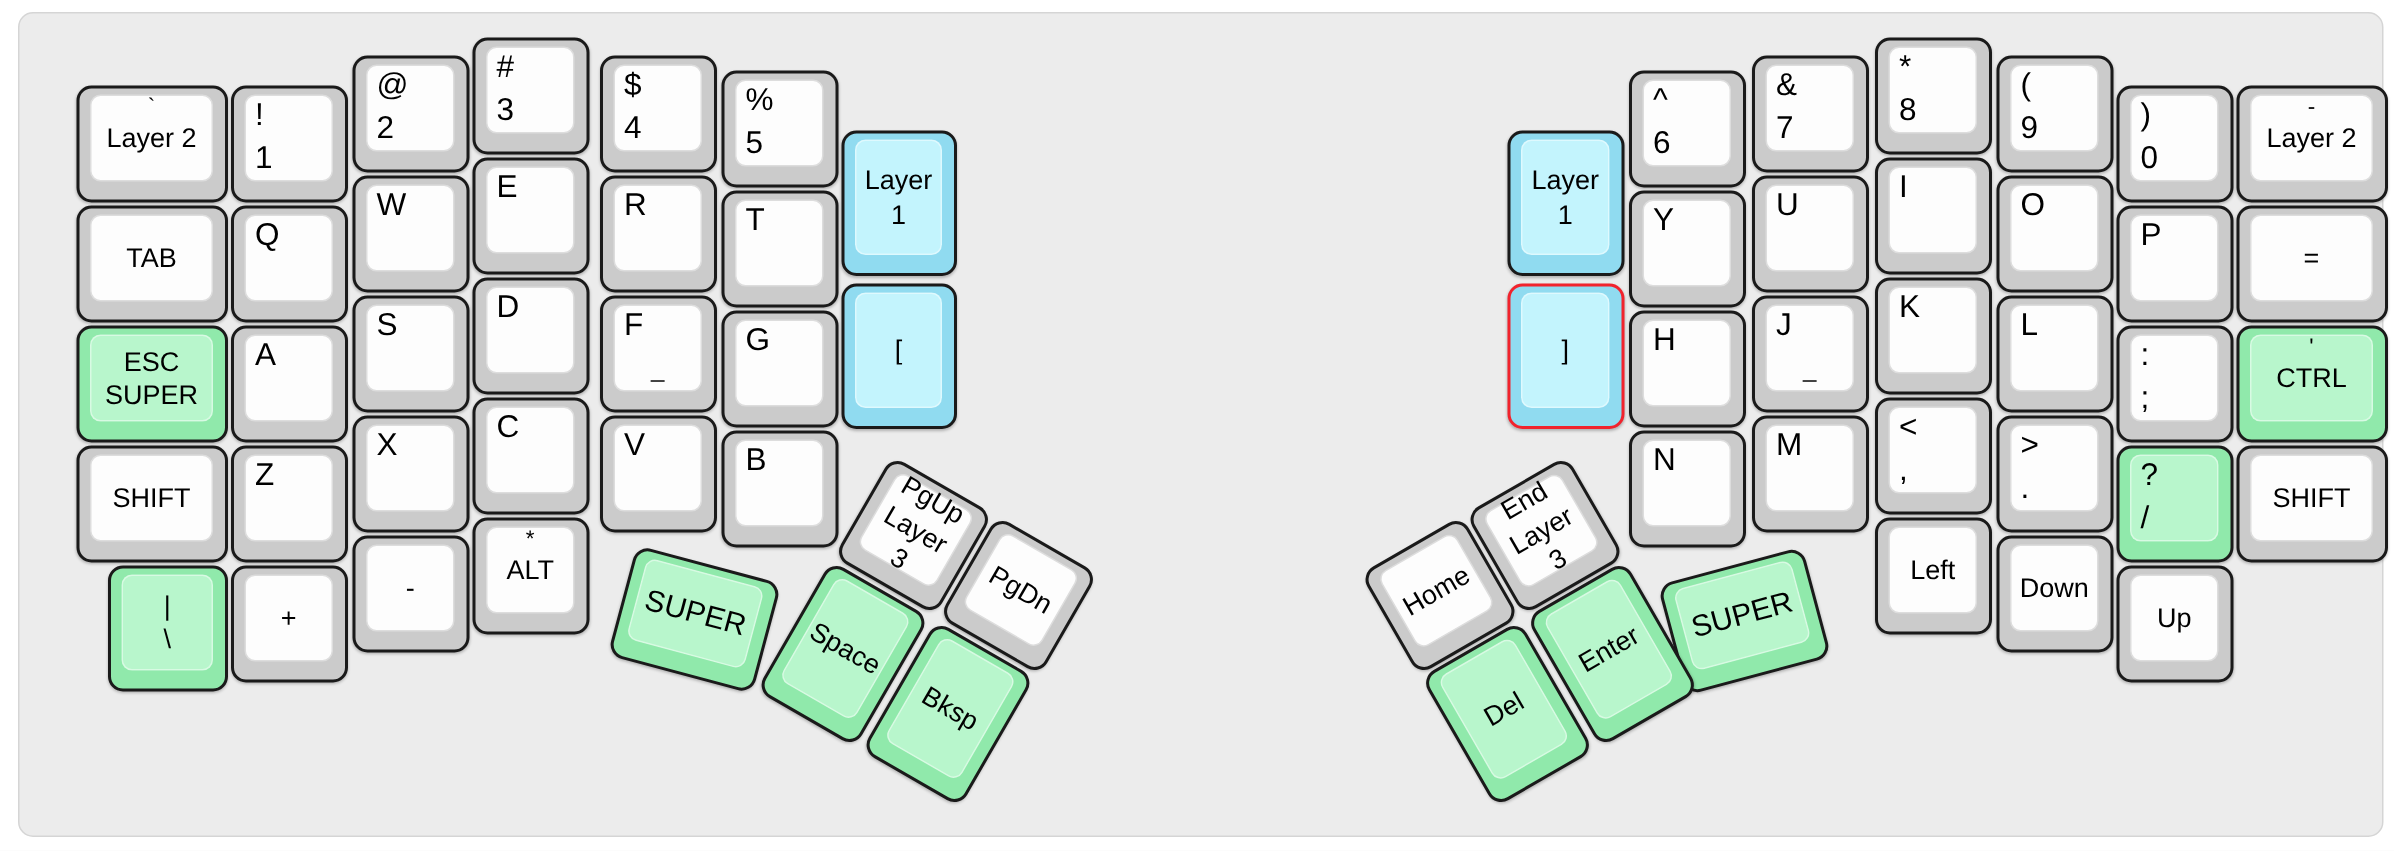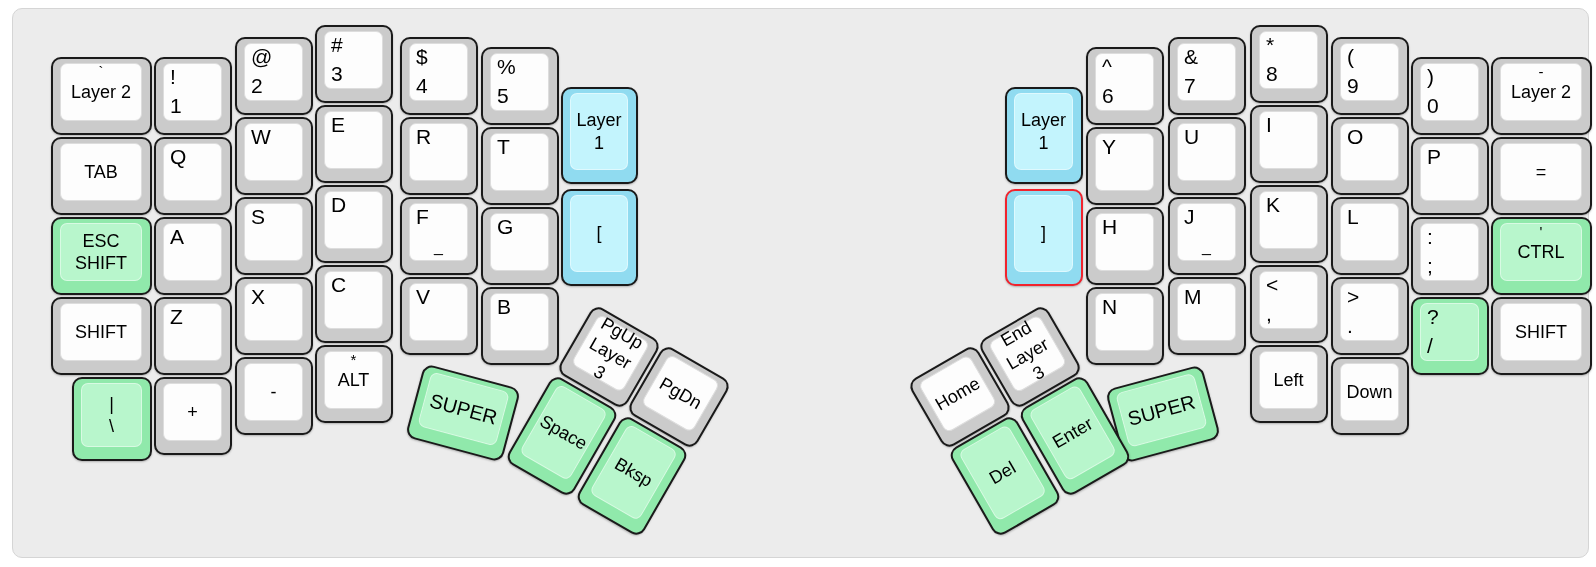--- a/index.html
+++ b/index.html
@@ -104,21 +104,21 @@
         </div>
       </div>
       <div class="key blue" style="left: 548px; top: 180px; width: 77px; height: 97px;">
         <div class="cap">
           <div class="lab lab-c">[</div>
         </div>
       </div>
       <div class="key green" style="left: 38px; top: 208px; width: 101px; height: 78px;">
         <div class="cap">
           <div class="lab lab-c">ESC
-SHIFT</div>
+SUPER</div>
         </div>
       </div>
       <div class="key gray" style="left: 141px; top: 208px; width: 78px; height: 78px;">
         <div class="cap">
           <div class="lab lab-tl">A</div>
         </div>
       </div>
       <div class="key gray" style="left: 222px; top: 188px; width: 78px; height: 78px;">
         <div class="cap">
           <div class="lab lab-tl">S</div>
@@ -361,20 +361,25 @@
         </div>
       </div>
       <div class="key gray" style="left: 1318px; top: 348px; width: 78px; height: 78px;">
         <div class="cap">
           <div class="lab lab-c">Down</div>
         </div>
       </div>
       <div class="key gray" style="left: 1237px; top: 336px; width: 78px; height: 78px;">
         <div class="cap">
           <div class="lab lab-c">Left</div>
+        </div>
+      </div>
+      <div class="key gray" style="left: 1398px; top: 368px; width: 78px; height: 78px;">
+        <div class="cap">
+          <div class="lab lab-c">Up</div>
         </div>
       </div>
       <div class="key green" style="left: 1100px; top: 367px; width: 100px; height: 76px; transform: rotate(-15deg);">
         <div class="cap">
           <div class="lab lab-c" style="font-size: 20px;">SUPER</div>
         </div>
       </div>
       <div class="key gray" style="left: 978px; top: 309px; width: 78px; height: 78px; transform: rotate(-30deg);">
         <div class="cap">
           <div class="lab lab-c">End

